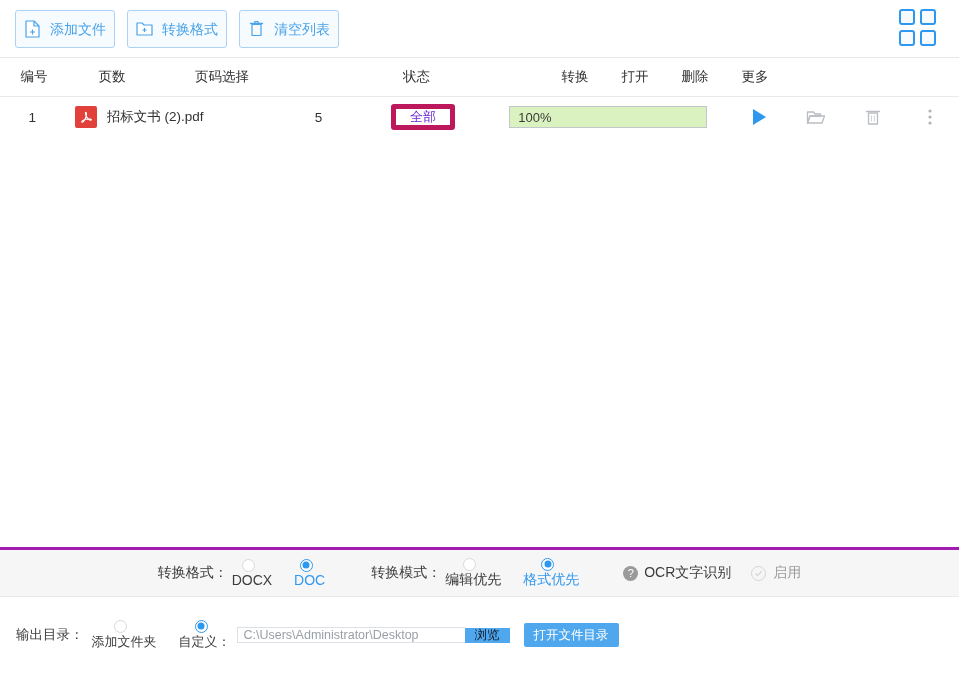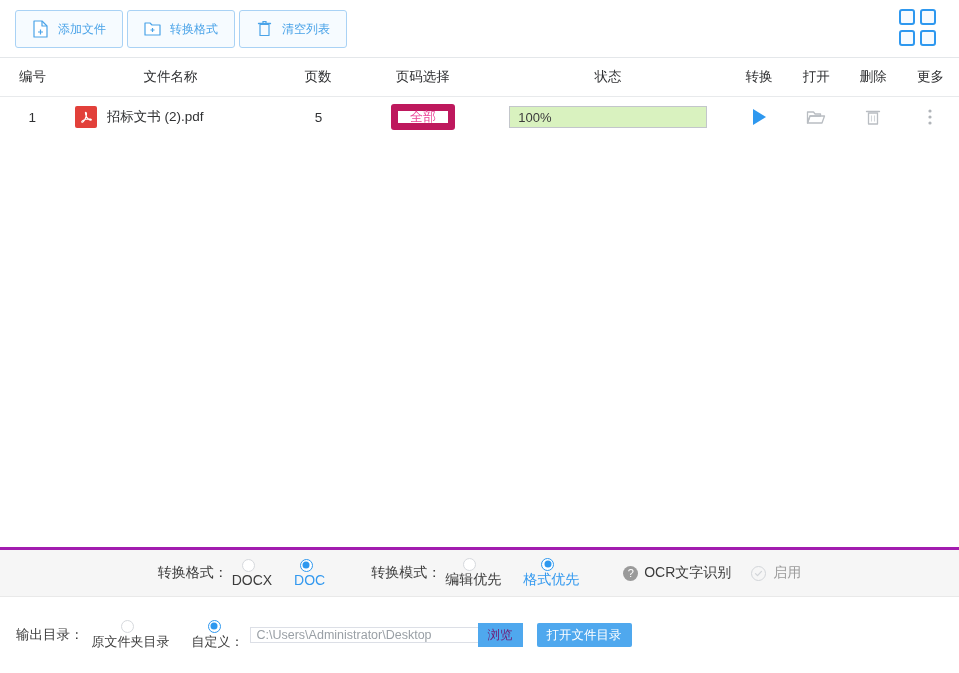--- a/index.html
+++ b/index.html
@@ -38,23 +38,23 @@
     background: #ffffff;
   }
   .tbtn {
     height: 38px;
     border: 1px solid #a9d2f5;
     border-radius: 3px;
     background: #f6fbff;
     color: #4aa3e8;
     display: inline-flex;
     align-items: center;
-    padding: 0 16px;
-    margin-right: 4px;
-    font-size: 12px;
+    padding: 0 8px;
+    margin-right: 12px;
+    font-size: 14px;
     cursor: pointer;
     box-sizing: border-box;
     user-select: none;
   }
   .tbtn .ic {
     width: 17px;
     height: 19px;
     margin-right: 9px;
     display: inline-flex;
     align-items: center;
@@ -161,24 +161,24 @@
   .fname {
     font-size: 13.5px;
     color: #303133;
     white-space: nowrap;
     overflow: hidden;
     text-overflow: ellipsis;
   }
   .range-btn {
     min-width: 64px;
     height: 26px;
-    border: 7px solid #be185d;
+    border: 5px solid #be185d;
     border-radius: 3px;
     background: #ffffff;
-    color: #ec4899;
+    color: #6d28d9;
     font-size: 13px;
     display: inline-flex;
     align-items: center;
     justify-content: center;
     padding: 0 10px;
     cursor: pointer;
     box-sizing: border-box;
   }
   .progress {
     width: 198px;
@@ -294,23 +294,23 @@
     background: #ffffff;
     color: #9aa0a6;
     font-size: 12.5px;
     padding: 0 6px;
     box-sizing: border-box;
     font-family: "Liberation Sans", sans-serif;
     outline: none;
     border-radius: 0;
   }
   .browse-btn {
-    height: 24px;
+    height: 15px;
     background: #4fa8ee;
-    color: #701a75;
+    color: #0f172a;
     font-size: 12.5px;
     border: 1px solid #4fa8ee;
     display: inline-flex;
     align-items: center;
     justify-content: center;
     padding: 0 9px;
     cursor: pointer;
     box-sizing: border-box;
     font-family: Liberation Serif, serif;
   }
@@ -409,21 +409,20 @@
       <i></i>
       <i></i>
       <i></i>
     </div>
   </div>
 
   <div class="table-wrap">
 
     <div class="thead">
       <div class="th c-no">编号</div>
-      <div class="th c-name">文件名称</div>
       <div class="th c-pages">页数</div>
       <div class="th c-range">页码选择</div>
       <div class="th c-status">状态</div>
       <div class="th c-conv">转换</div>
       <div class="th c-open">打开</div>
       <div class="th c-del">删除</div>
       <div class="th c-more">更多</div>
     </div>
 
     <div class="tbody">
@@ -529,21 +528,21 @@
       <span class="cl">启用</span>
     </span>
   </div>
 
   <div class="bottom">
 
     <span class="out-label">输出目录：</span>
 
     <span class="radio">
       <span class="dot"></span>
-      <span class="rl">原文件夹目录</span>
+      <span class="rl">添加文件夹</span>
     </span>
 
     <span class="radio on" style="margin-right:4px;">
       <span class="dot"></span>
       <span class="rl" style="color:#3c3c3c;">自定义：</span>
     </span>
 
     <span class="path-group">
       <input class="path-input" type="text" value="C:\Users\Administrator\Desktop" style="">
       <span class="browse-btn">浏览</span>

